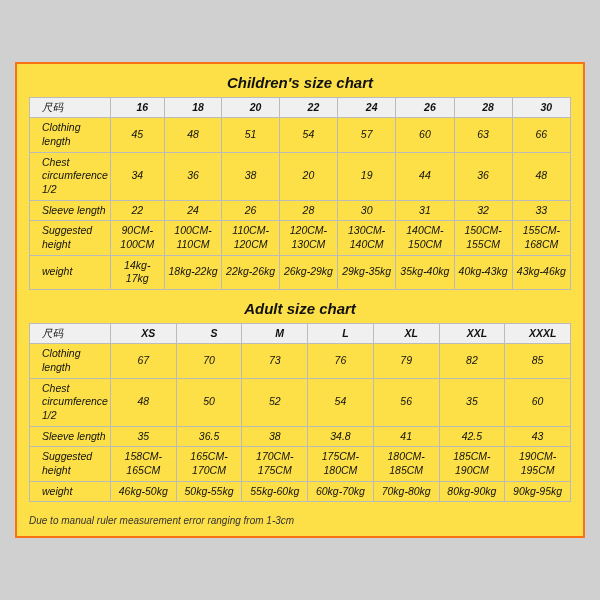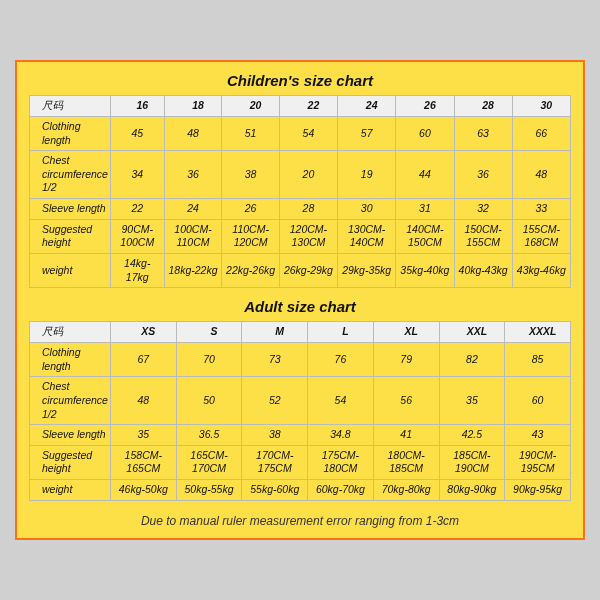--- a/index.html
+++ b/index.html
@@ -46,22 +46,22 @@
     .row-label {
       text-align: left;
       padding-left: 12px;
       font-weight: normal;
       width: 68px;
     }
     .section-gap {
       height: 10px;
     }
     .footer-note {
-      text-align: center;
-      font-size: 12px;
+      text-align: left;
+      font-size: 10px;
       color: #333;
       margin-top: 13px;
     }
   </style>
 </head>
 <body>
 
 <div class="chart-container">
 
   <div class="chart-title">Children's size chart</div>

